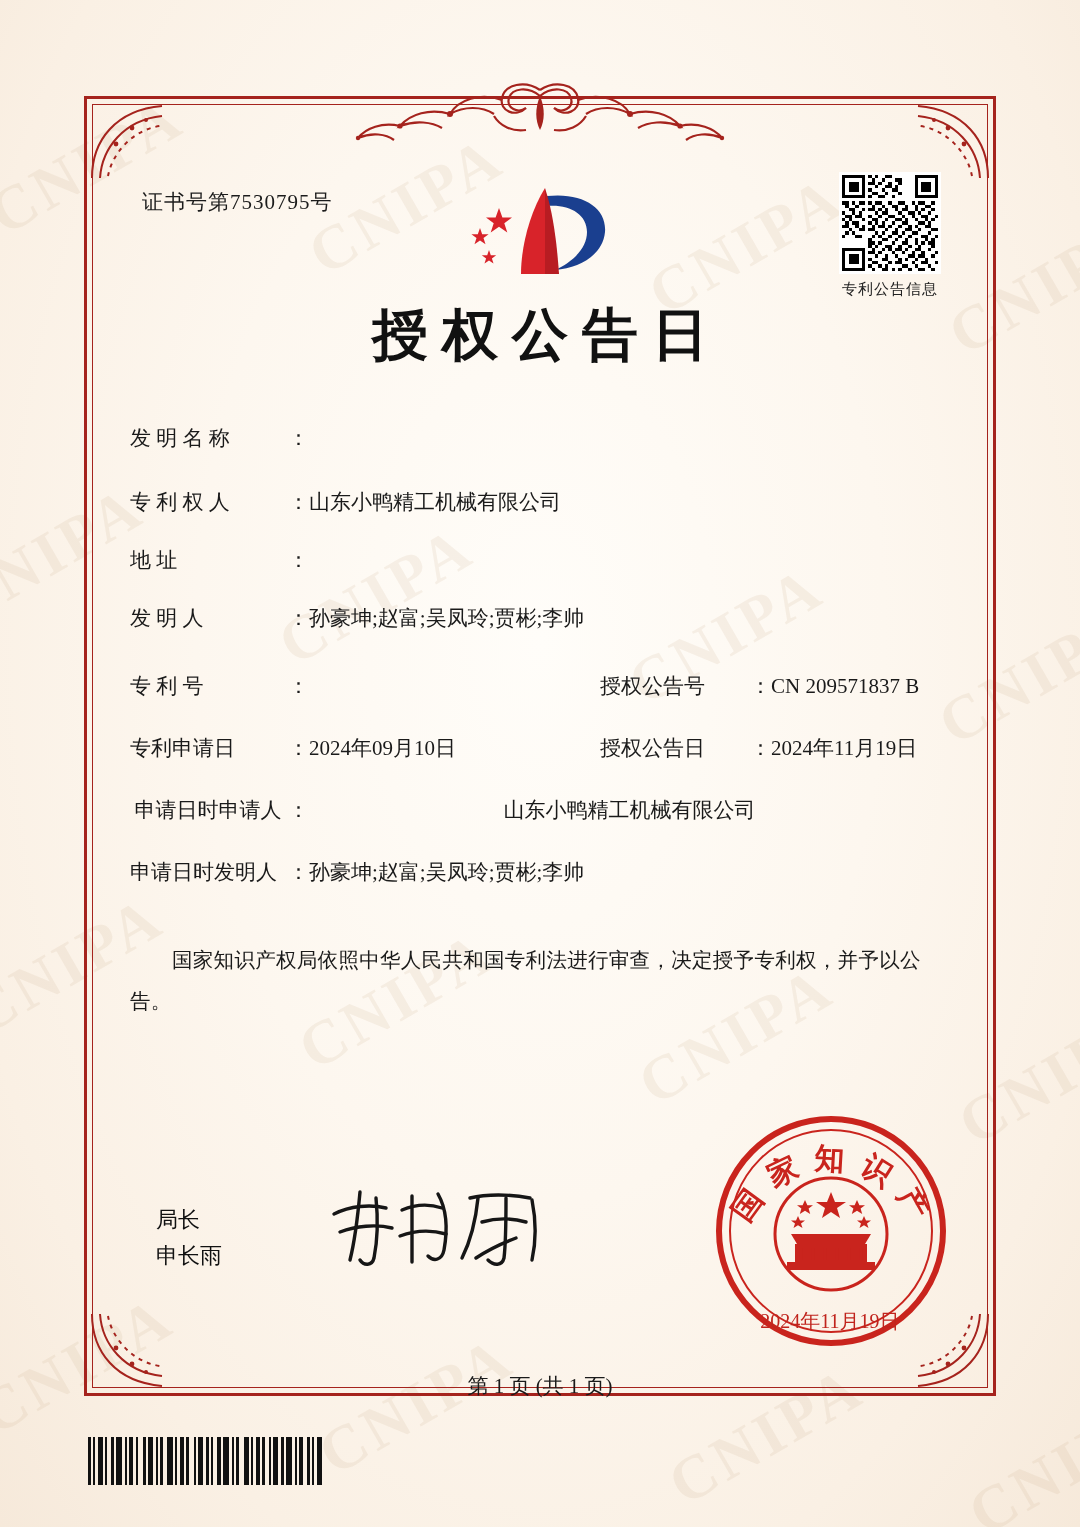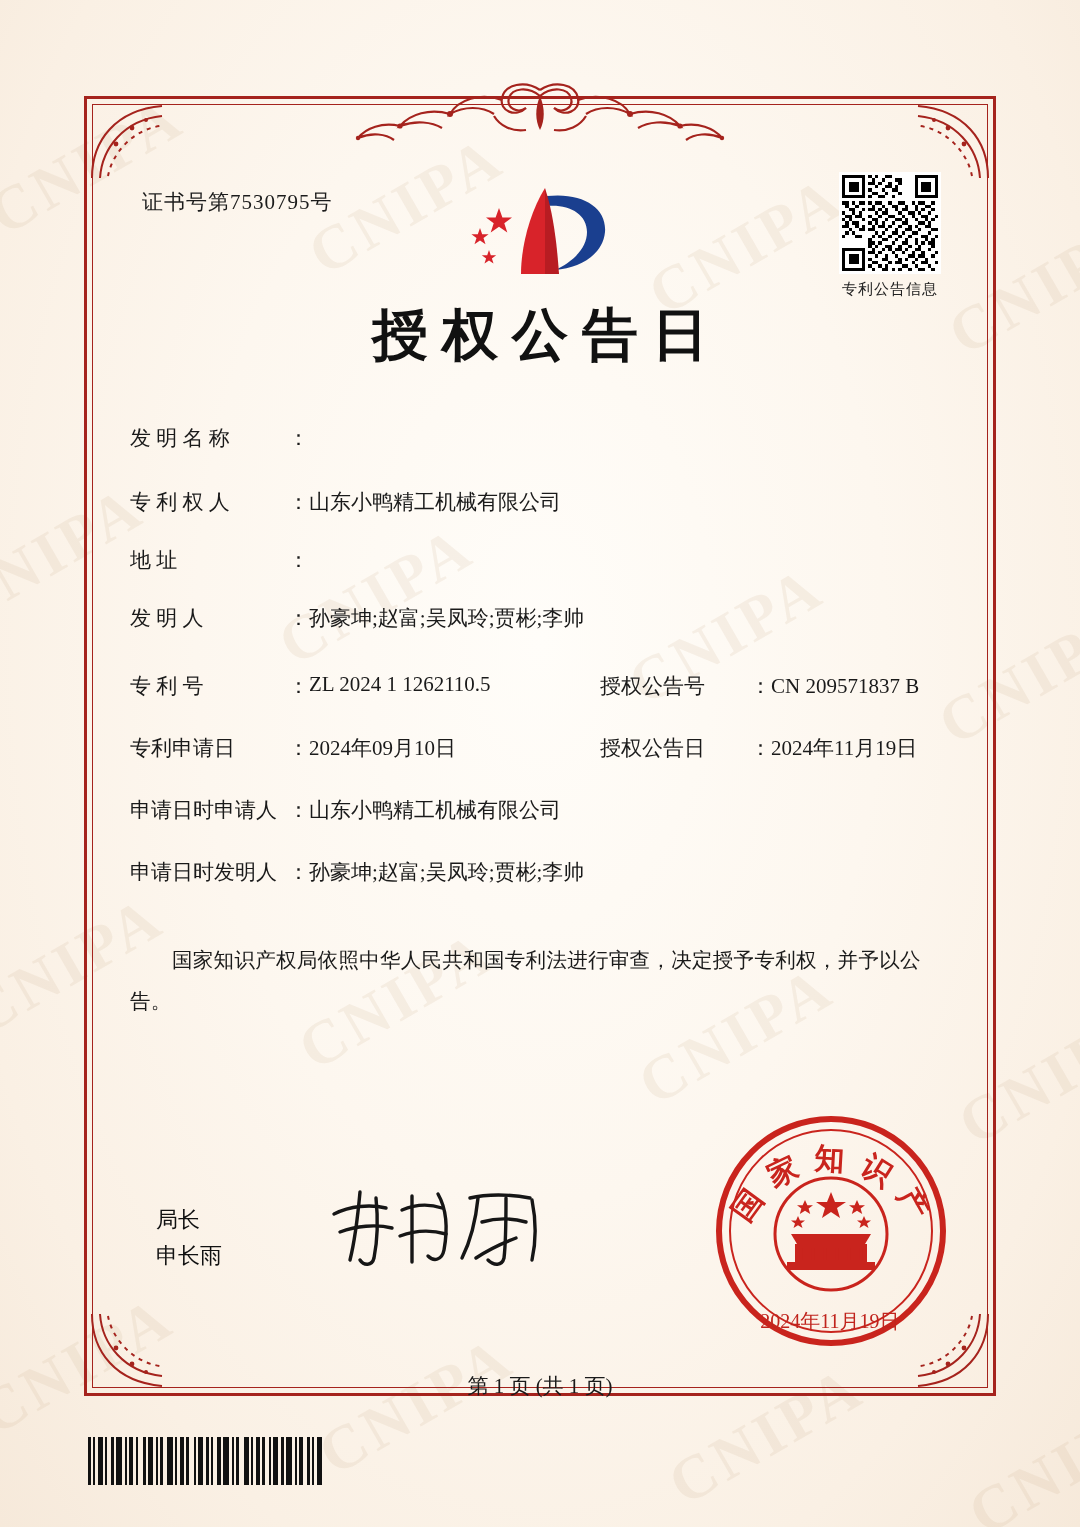--- a/index.html
+++ b/index.html
@@ -614,21 +614,20 @@
       <div class="row" style="margin-bottom:40px;">
         <span class="lbl nospread">发  明      人</span>
         <span class="colon">：</span>
         <span class="val">孙豪坤;赵富;吴凤玲;贾彬;李帅</span>
       </div>
 
       <div class="two-col" style="margin-bottom:34px;">
         <div class="col-left">
           <span class="lbl nospread">专      利      号</span>
           <span class="colon">：</span>
-          <span class="val">ZL 2024 1 1262110.5</span>
         </div>
         <div class="col-right">
           <span class="lbl-r nospread">授权公告号</span>
           <span class="colon">：</span>
           <span class="val">CN 209571837 B</span>
         </div>
       </div>
 
       <div class="two-col" style="margin-bottom:34px;">
         <div class="col-left">
@@ -636,21 +635,21 @@
           <span class="colon">：</span>
           <span class="val">2024年09月10日</span>
         </div>
         <div class="col-right">
           <span class="lbl-r nospread">授权公告日</span>
           <span class="colon">：</span>
           <span class="val">2024年11月19日</span>
         </div>
       </div>
 
-      <div class="row" style="margin-bottom:34px;">
+      <div class="row" style="margin-bottom:34px;text-align:center;">
         <span class="lbl nospread">申请日时申请人</span>
         <span class="colon">：</span>
         <span class="val">山东小鸭精工机械有限公司</span>
       </div>
 
       <div class="row" style="margin-bottom:0;">
         <span class="lbl nospread">申请日时发明人</span>
         <span class="colon">：</span>
         <span class="val">孙豪坤;赵富;吴凤玲;贾彬;李帅</span>
       </div>

